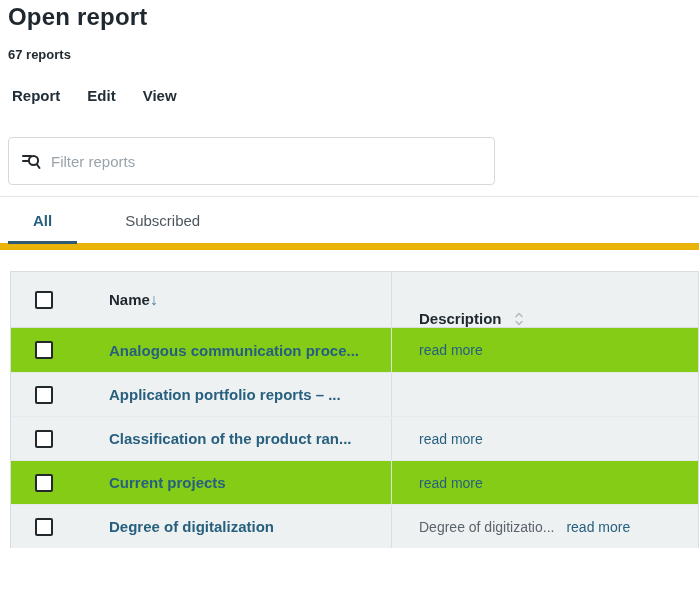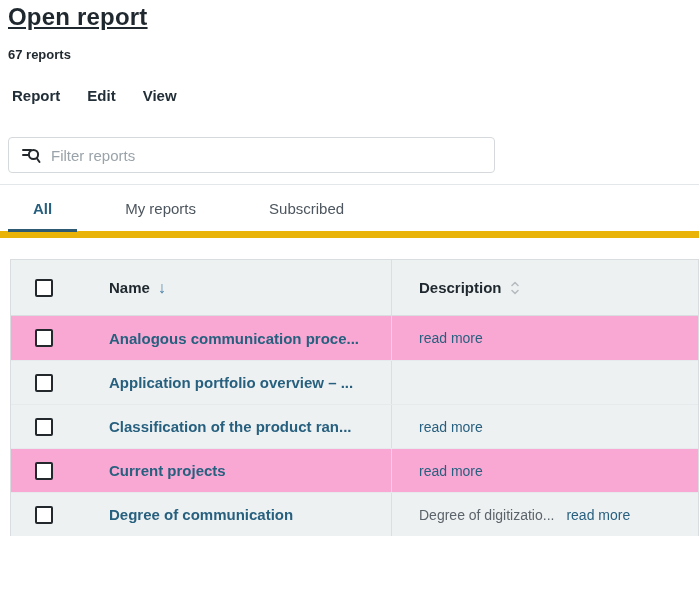--- a/index.html
+++ b/index.html
@@ -13,50 +13,50 @@
     --text:#1F282E;
     --muted:#5C646B;
     --placeholder:#9AA3A9;
     --tab-inactive:#4D565E;
   }
   *{box-sizing:border-box;margin:0;padding:0;}
   html,body{background:#fff;}
   body{font-family:"Liberation Sans","DejaVu Sans",sans-serif;color:var(--text);}
   .page{position:relative;width:699px;height:591px;overflow:hidden;background:#fff;}
 
-  .page-title{margin:2px 0 0 8px;font-size:24px;line-height:30px;font-weight:700;letter-spacing:.2px;text-decoration:underline;}
+  .page-title{margin:2px 0 0 8px;font-size:24px;line-height:30px;font-weight:700;letter-spacing:.2px;}
   .report-count{margin:15px 0 0 8px;font-size:13px;font-weight:700;}
 
   .menu-bar{display:flex;gap:27px;margin:25px 0 0 12px;}
   .menu-item{font-size:15px;font-weight:700;color:#232F38;cursor:pointer;line-height:17px;}
 
-  .filter-box{margin:33px 0 0 8px;width:487px;height:36px;border:1px solid #D5D9DC;border-radius:4px;
+  .filter-box{margin:33px 0 0 8px;width:487px;height:48px;border:1px solid #D5D9DC;border-radius:4px;
     display:flex;align-items:center;padding:0 12px;background:#fff;}
   .filter-box .icon{width:20px;height:20px;flex:0 0 auto;margin-right:10px;display:flex;align-items:center;justify-content:center;}
   .filter-input{flex:1;border:none;outline:none;font-size:15px;color:var(--text);font-family:inherit;background:transparent;}
   .filter-input::placeholder{color:var(--placeholder);}
 
   .tabs{margin-top:11px;height:54px;border-top:1px solid #E4E7E9;border-bottom:7px solid #eab308;
     display:flex;padding-left:8px;gap:23px;}
   .tab{display:flex;align-items:center;justify-content:center;padding:3px 25px 0 25px;font-size:15px;
     color:var(--tab-inactive);cursor:pointer;border-bottom:3px solid transparent;margin-bottom:-1px;}
   .tab.active{color:var(--accent);font-weight:700;border-bottom-color:var(--underline);}
 
   .table{margin:21px 0 0 10px;width:689px;border:1px solid var(--border);border-bottom:none;}
   .tr,.thead{display:grid;grid-template-columns:80px 300px 1fr;align-items:center;}
   .thead{height:56px;background:var(--header-bg);font-weight:700;font-size:15px;border-bottom:1px solid var(--border);}
-  .tr{height:44px;background:#f9a8d4;font-size:14px;}
+  .tr{height:44px;background:#84cc16;font-size:14px;}
   .tr.alt{background:var(--row-alt);}
   .tr + .tr{border-top:1px solid var(--row-line);}
   .td-check{display:flex;justify-content:flex-start;padding-left:24px;}
   .td-name{padding-left:18px;overflow:hidden;white-space:nowrap;}
   .td-desc{padding-left:27px;padding-right:20px;border-left:1px solid #DCDFE2;align-self:stretch;
     display:flex;align-items:center;gap:12px;overflow:hidden;white-space:nowrap;}
   .checkbox{width:18px;height:18px;border:2px solid #23282D;border-radius:2px;background:#fff;display:inline-block;cursor:pointer;}
-  .col-label{display:flex;align-items:center;gap:8px;}
+  .col-label{display:flex;align-items:flex-end;}
   .sort-arrow{color:var(--sort-arrow);font-size:16px;font-weight:400;line-height:1;}
   .name-link{color:var(--accent);font-weight:700;font-size:15px;text-decoration:none;cursor:pointer;}
   .desc-text{color:var(--muted);overflow:hidden;text-overflow:ellipsis;}
   .read-more{color:var(--accent);font-weight:400;text-decoration:none;cursor:pointer;white-space:nowrap;}
 </style>
 </head>
 <body>
 
 <div class="page">
 
@@ -76,21 +76,20 @@
         <line x1="2" y1="10" x2="7" y2="10"></line>
         <circle cx="12.5" cy="9.5" r="4.6"></circle>
         <line x1="16" y1="13.5" x2="18.5" y2="17"></line>
       </svg>
     </span>
     <input class="filter-input" type="text" placeholder="Filter reports" style="">
   </div>
 
   <div class="tabs">
     <div class="tab active">All</div>
-    <div class="tab">My reports</div>
     <div class="tab">Subscribed</div>
   </div>
 
   <div class="table">
     <div class="thead">
       <div class="td-check">
         <span class="checkbox"></span>
       </div>
       <div class="td-name col-label">
         <span>Name</span>
@@ -117,21 +116,21 @@
     <div class="td-desc">
       <a class="read-more">read more</a>
     </div>
   </div>
 
   <div class="tr alt">
     <div class="td-check">
       <span class="checkbox"></span>
     </div>
     <div class="td-name">
-      <a class="name-link">Application portfolio overview – ...</a>
+      <a class="name-link">Application portfolio reports – ...</a>
     </div>
     <div class="td-desc">
       <span class="desc-text"></span>
 
     </div>
   </div>
 
 
   <div class="tr alt">
     <div class="td-check">
@@ -155,21 +154,21 @@
     <div class="td-desc">
       <a class="read-more">read more</a>
     </div>
   </div>
 
   <div class="tr alt">
     <div class="td-check">
       <span class="checkbox"></span>
     </div>
     <div class="td-name">
-      <a class="name-link">Degree of communication</a>
+      <a class="name-link">Degree of digitalization</a>
     </div>
     <div class="td-desc">
       <span class="desc-text">Degree of digitizatio...</span>
       <a class="read-more">read more</a>
     </div>
   </div>
 </div>
 
 </div>
 

